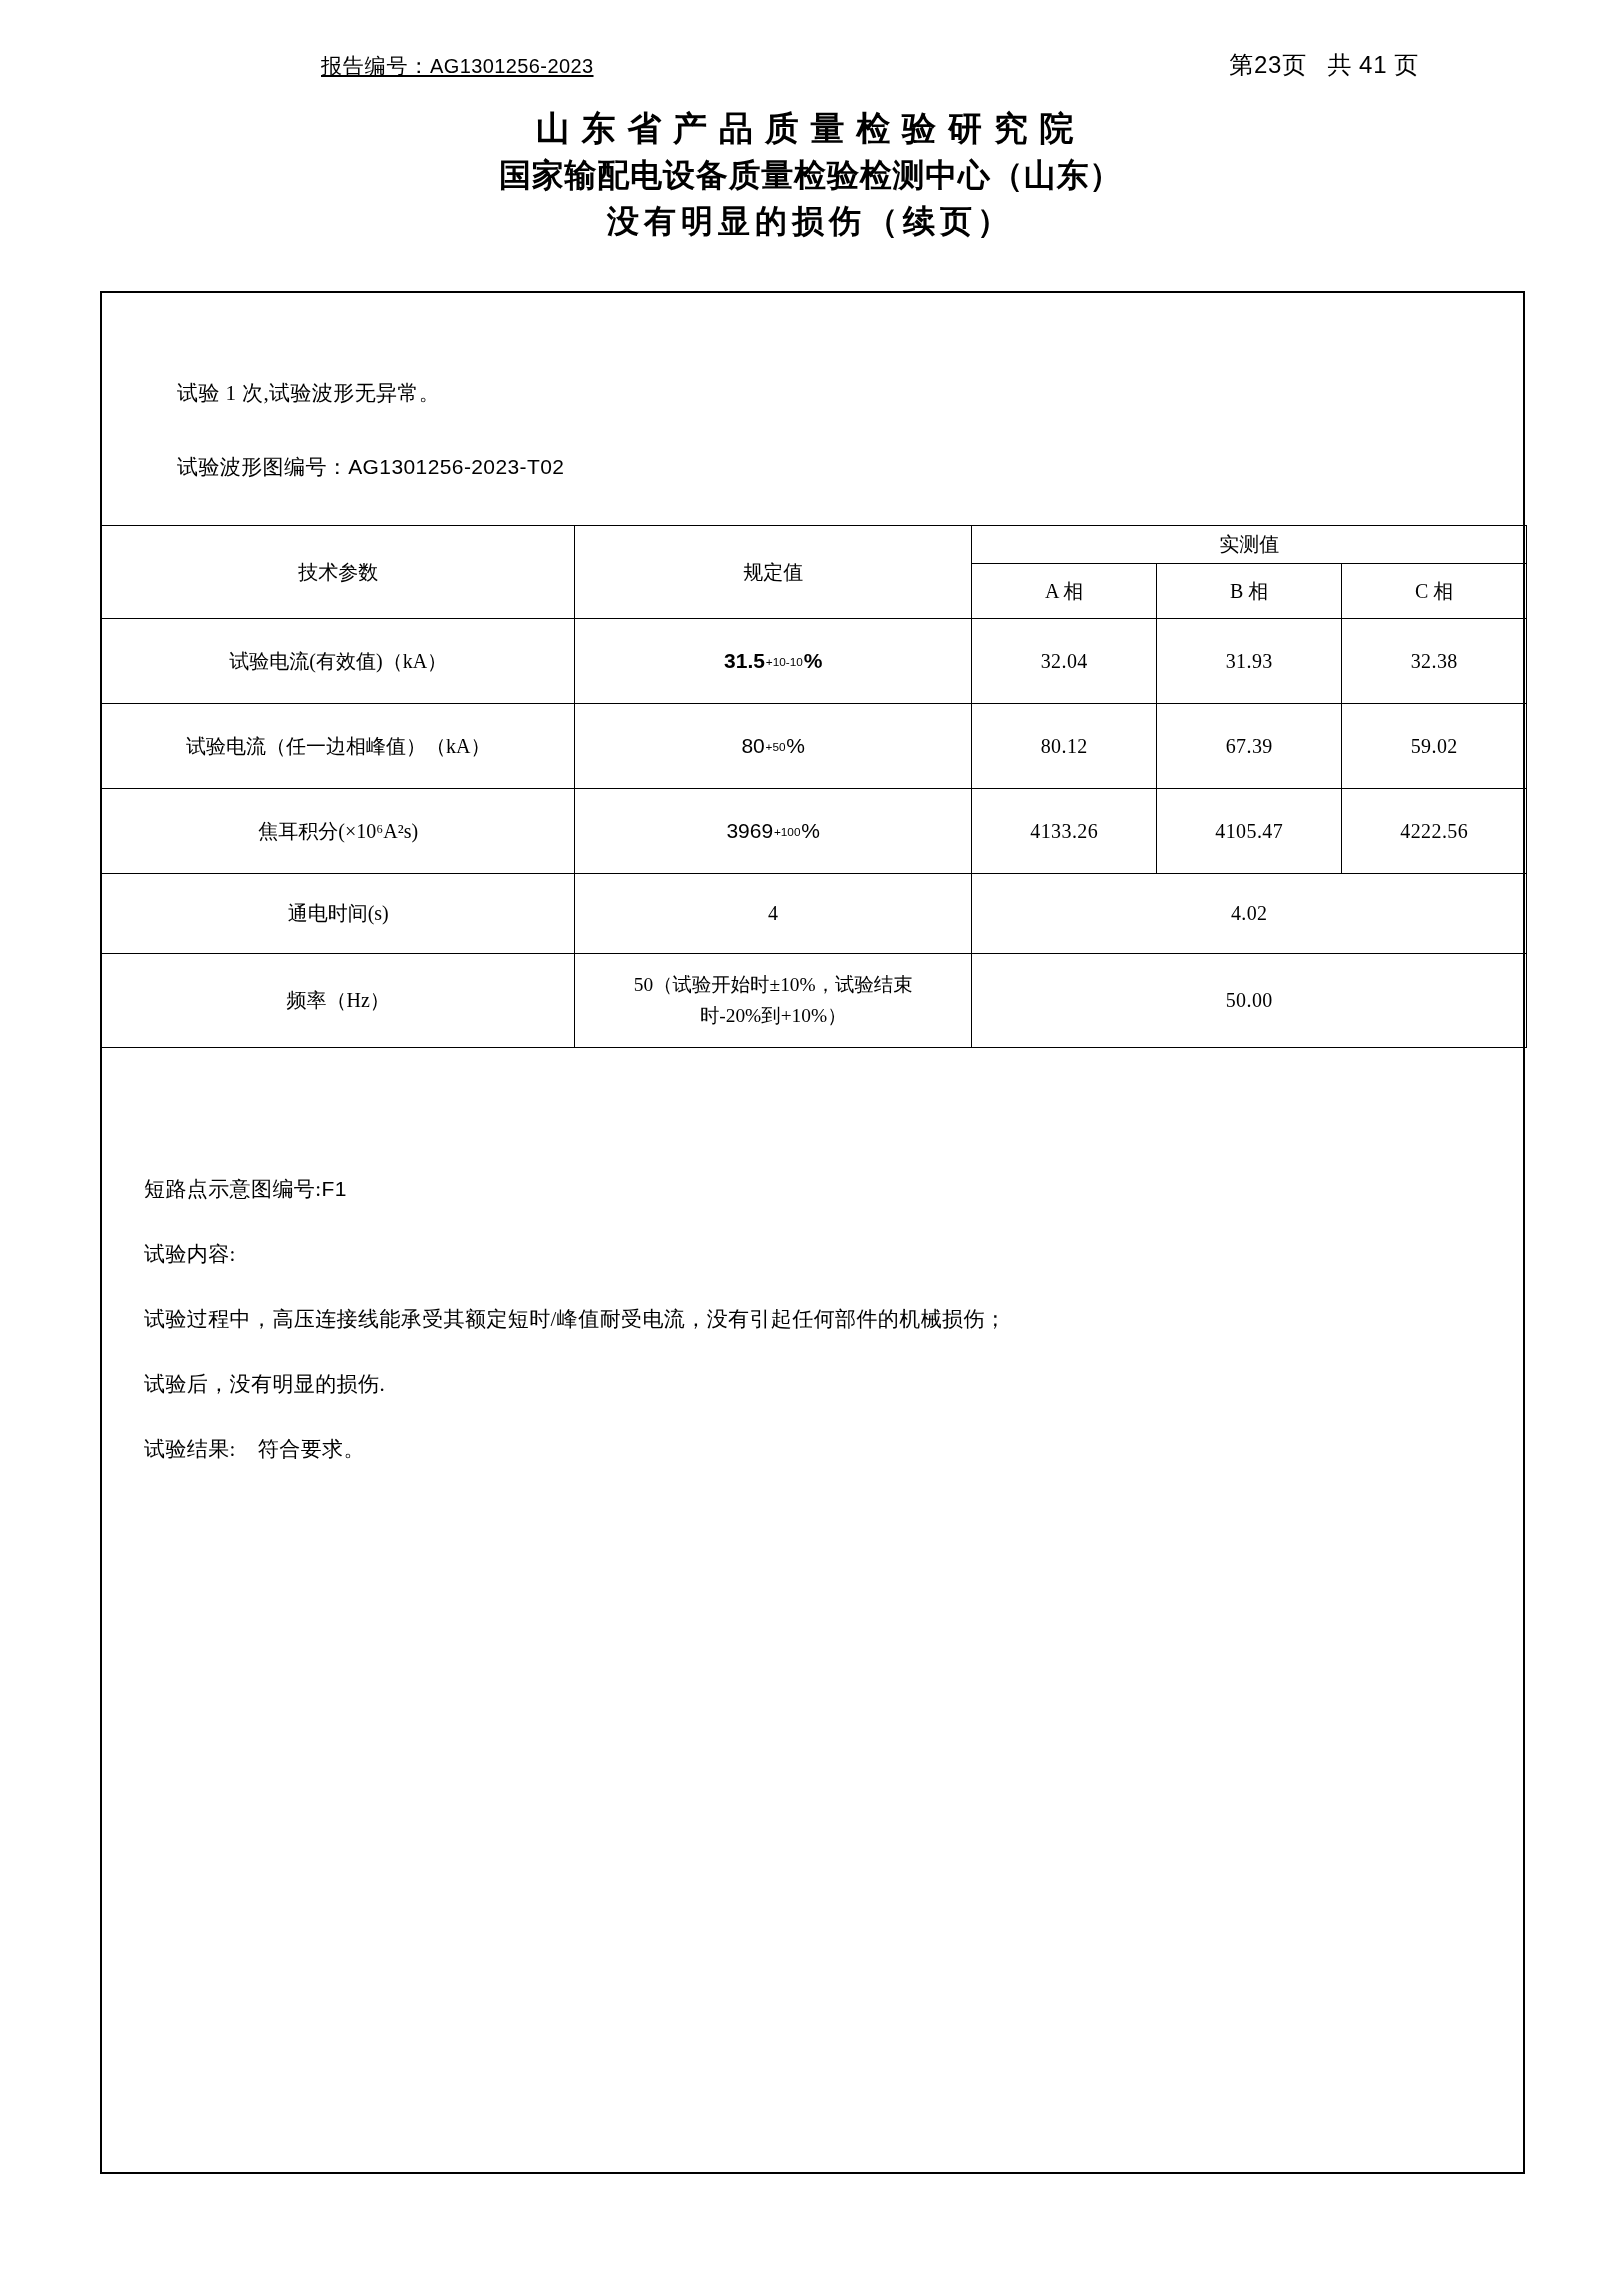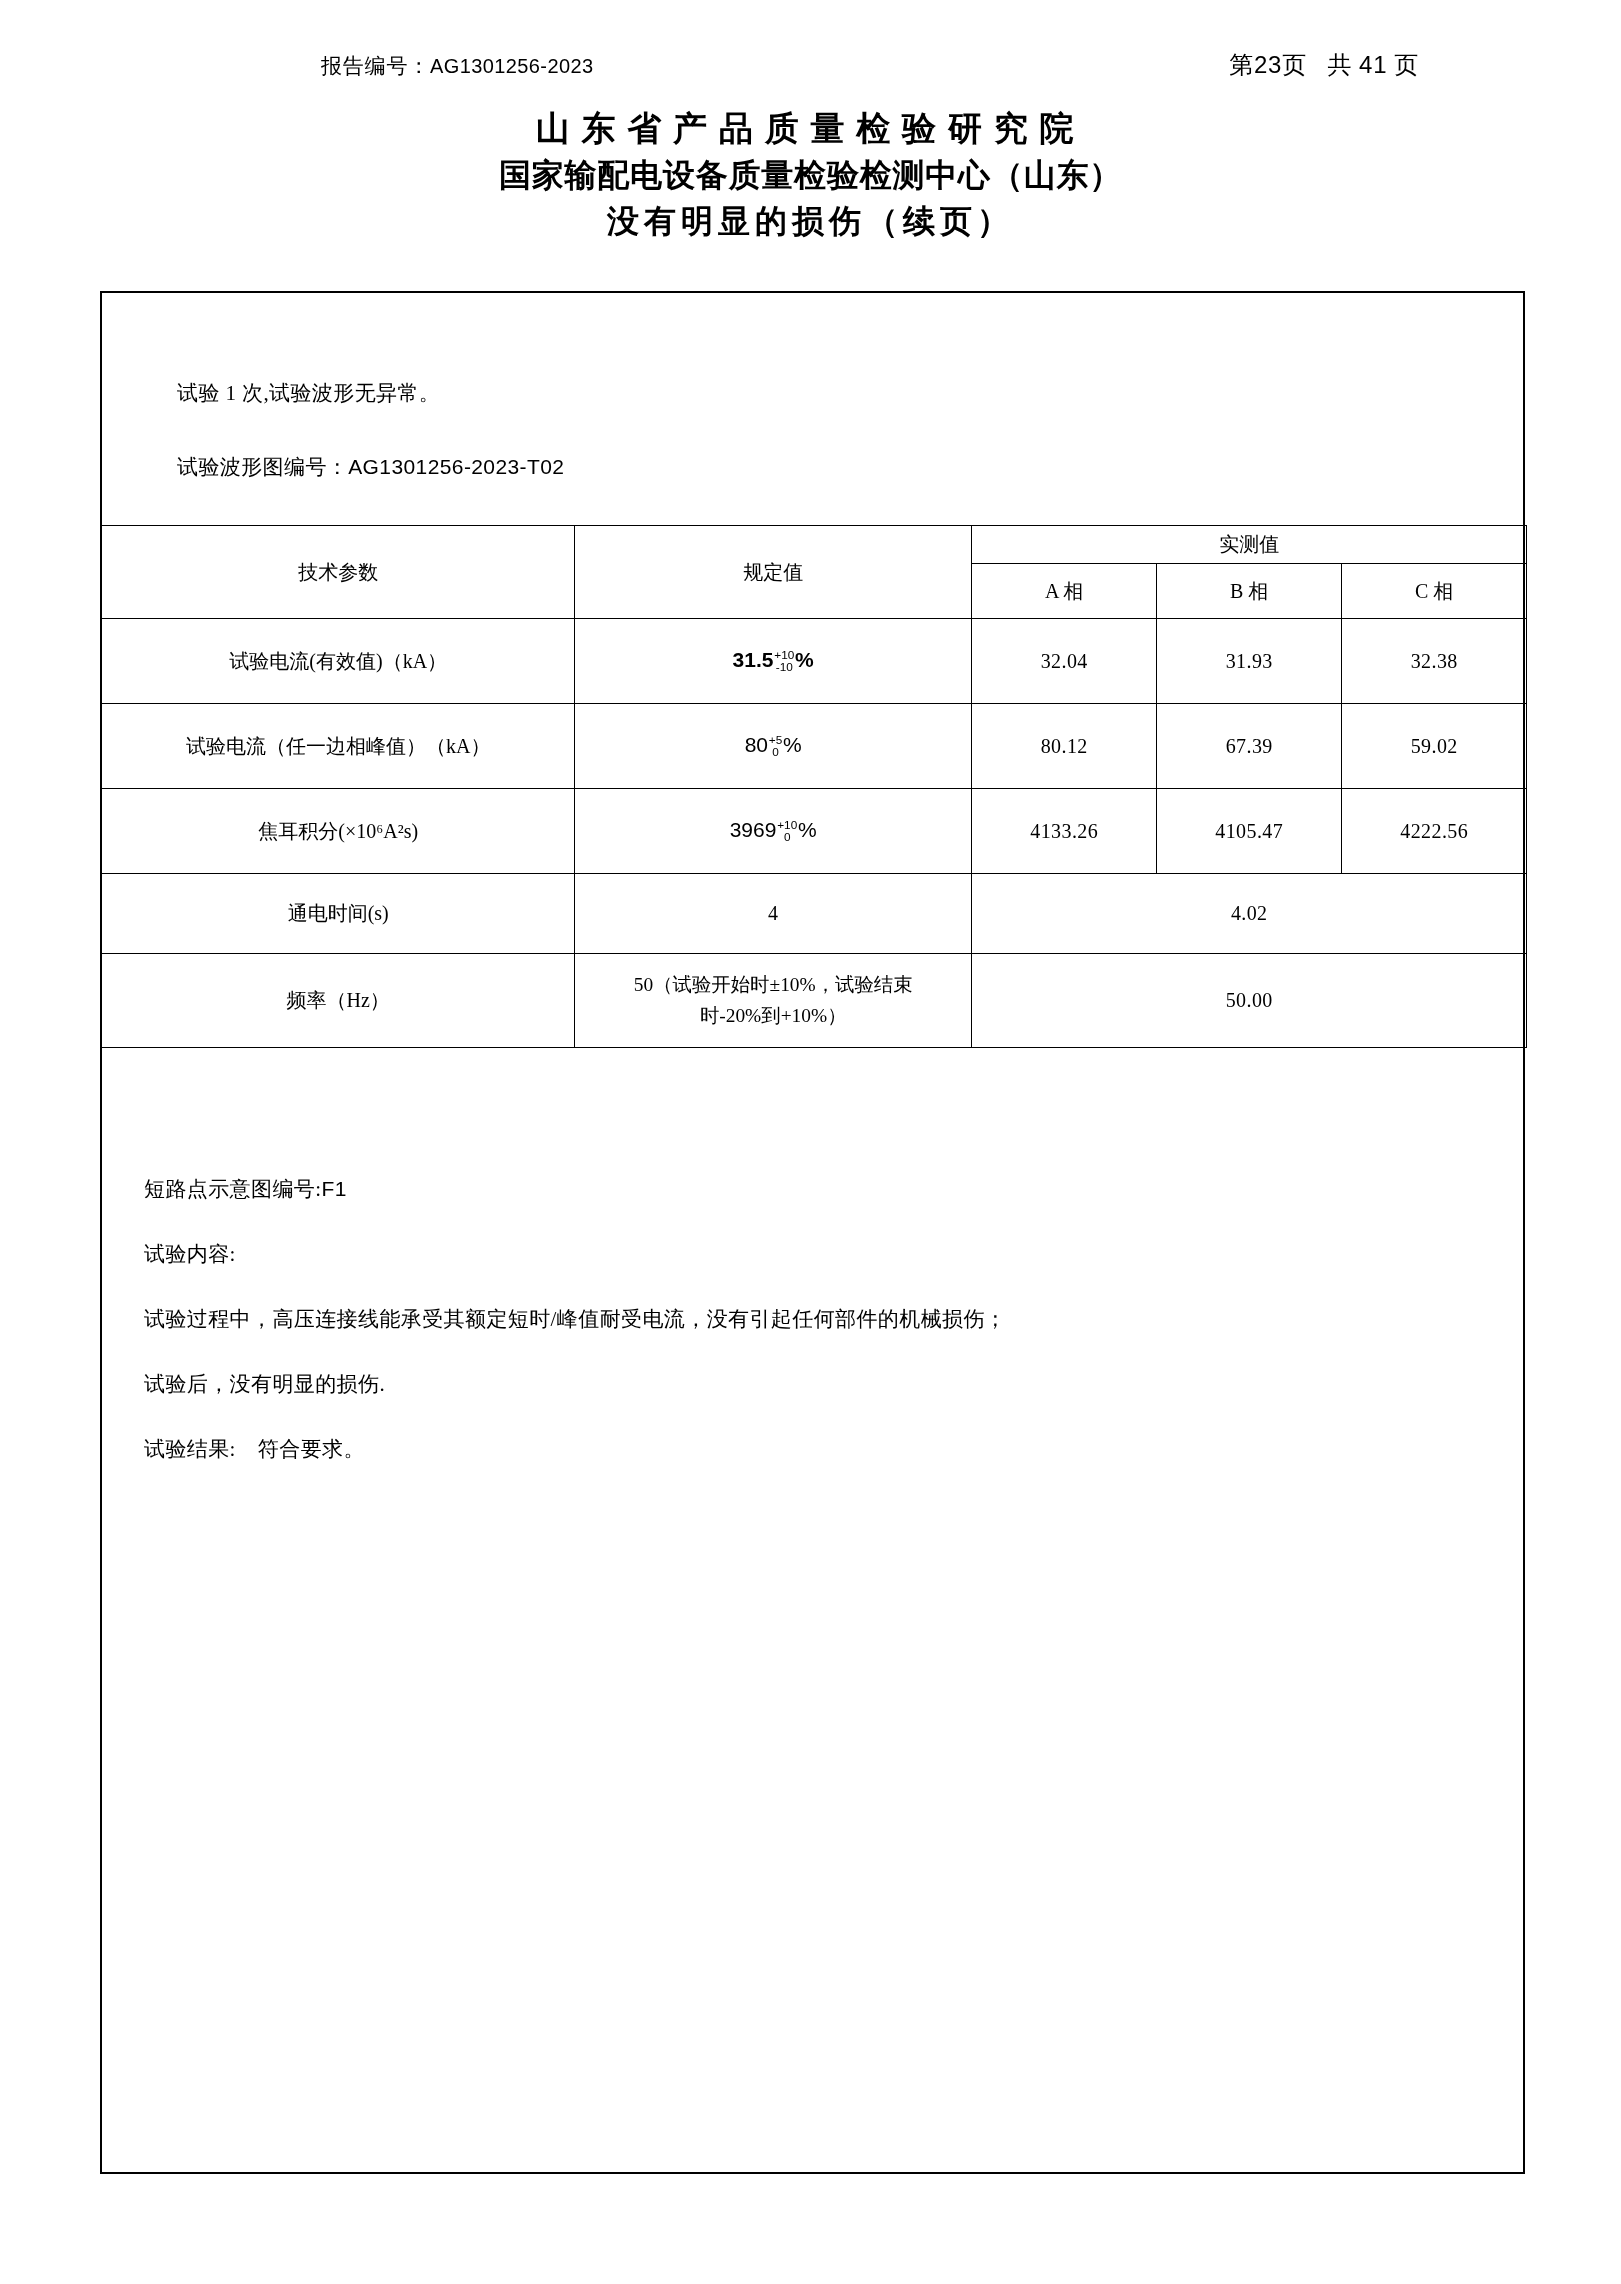--- a/index.html
+++ b/index.html
@@ -28,20 +28,21 @@
     top: 49px;
     left: 321px;
     width: 1098px;
     display: flex;
     justify-content: space-between;
     align-items: baseline;
     font-size: 21px;
   }
   .report-no {
     letter-spacing: 0.8px;
+    text-decoration: underline;
   }
   .report-no .label {
     font-family: "Liberation Serif", serif;
   }
   .report-no .value {
     font-family: "Liberation Sans", sans-serif;
     font-size: 20px;
     letter-spacing: 0.4px;
   }
   .page-no {
@@ -142,21 +143,21 @@
     font-family: "Liberation Sans", sans-serif;
     font-size: 20px;
     letter-spacing: 0.4px;
   }
   .spec-val {
     font-family: "Liberation Sans", sans-serif;
     font-size: 21px;
   }
   .frac {
     display: inline-flex;
-    flex-direction: column;
+    flex-direction: row;
     justify-content: center;
     vertical-align: middle;
     font-size: 11.8px;
     line-height: 1.05;
     margin: 0 0.8px;
     font-family: "Liberation Sans", sans-serif;
     position: relative;
     top: -0.8px;
   }
   .bold-spec { font-weight: bold; margin-top: 46px; }

